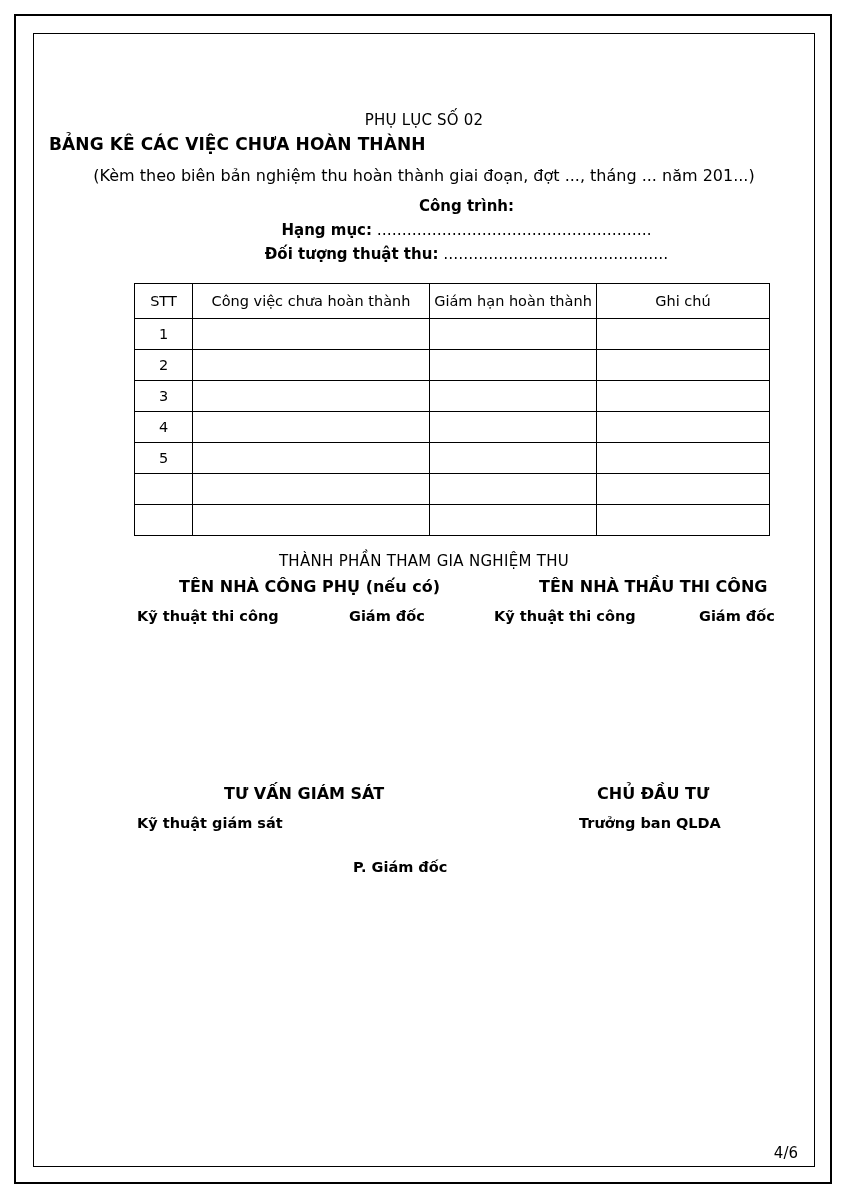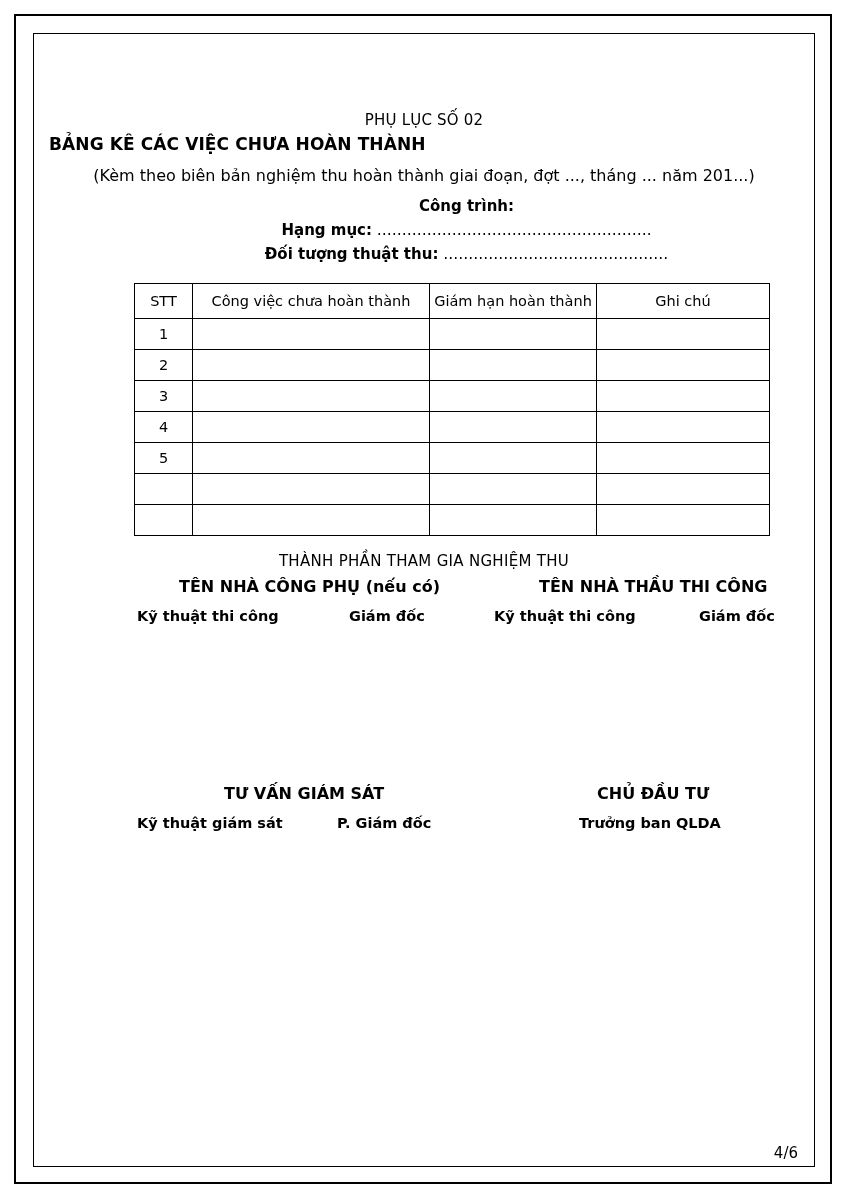--- a/index.html
+++ b/index.html
@@ -247,21 +247,21 @@
       <div class="sig-sub" style="left:650px;">Giám đốc</div>
     </div>
 
     <div class="block2">
       <div class="sig-row">
         <div class="sig-head" style="left:175px;">TƯ VẤN GIÁM SÁT</div>
         <div class="sig-head" style="left:548px;">CHỦ ĐẦU TƯ</div>
       </div>
       <div class="sub-row">
         <div class="sig-sub" style="left:88px;">Kỹ thuật giám sát</div>
-        <div class="sig-sub" style="left:288px;">P. Giám đốc</div>
+        <div class="sig-sub" style="left:304px;margin-top:44px;">P. Giám đốc</div>
         <div class="sig-sub" style="left:530px;">Trưởng ban QLDA</div>
       </div>
     </div>
 
   </div>
 
   <div class="page-number">4/6</div>
 </div>
 
 </body></html>

